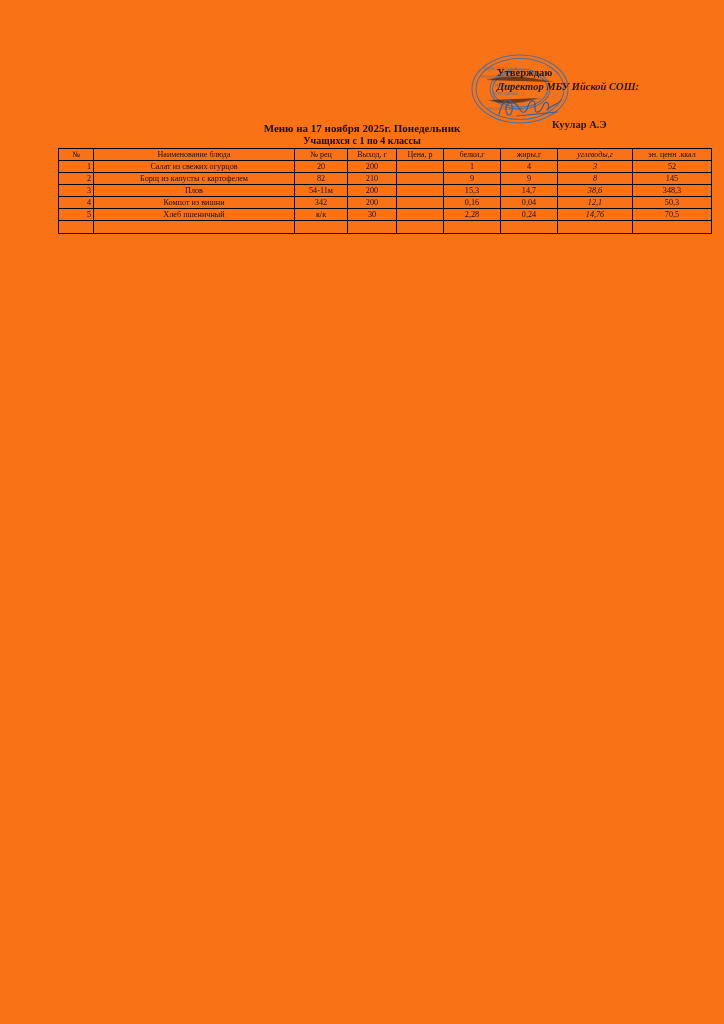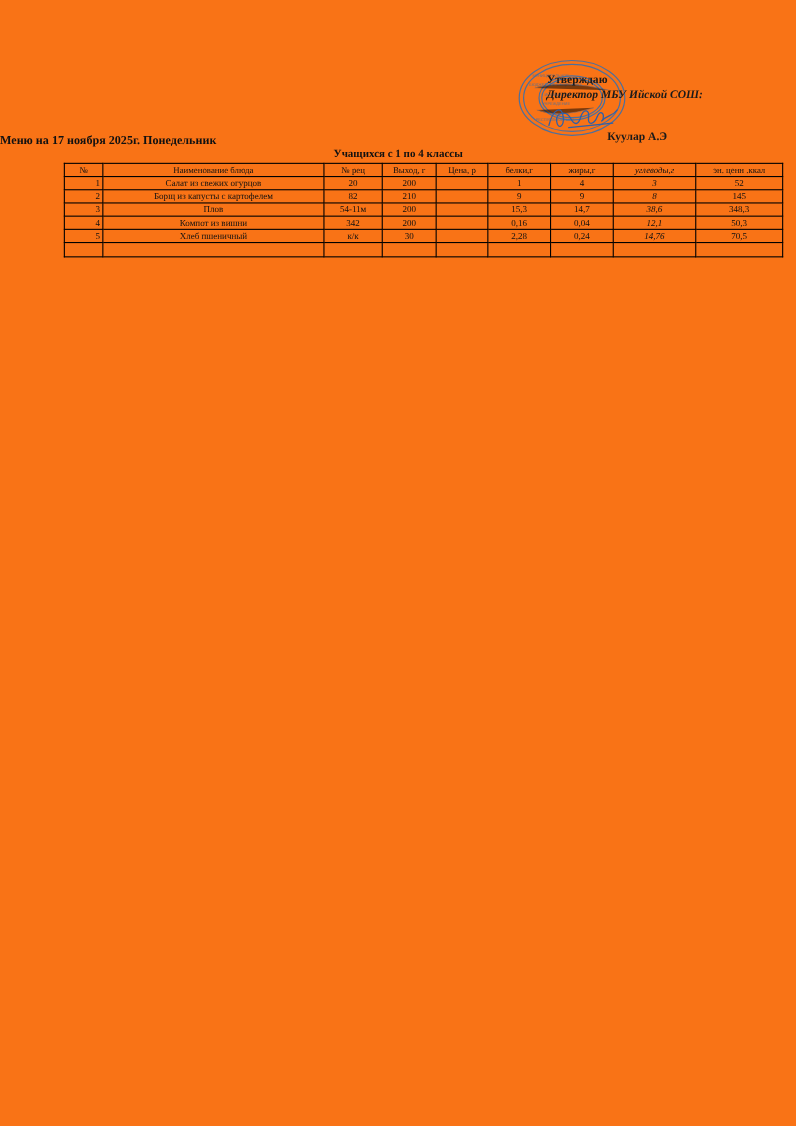--- a/index.html
+++ b/index.html
@@ -67,20 +67,21 @@
     height: 26px;
     pointer-events: none;
   }
 
   
   .doc-title {
     position: absolute;
     top: 122px;
     left: 0;
     width: 724px;
+    text-align: center;
     font-size: 11px;
     font-weight: bold;
     color: #111;
   }
   .doc-subtitle {
     position: absolute;
     top: 135px;
     left: 0;
     width: 724px;
     text-align: center;

